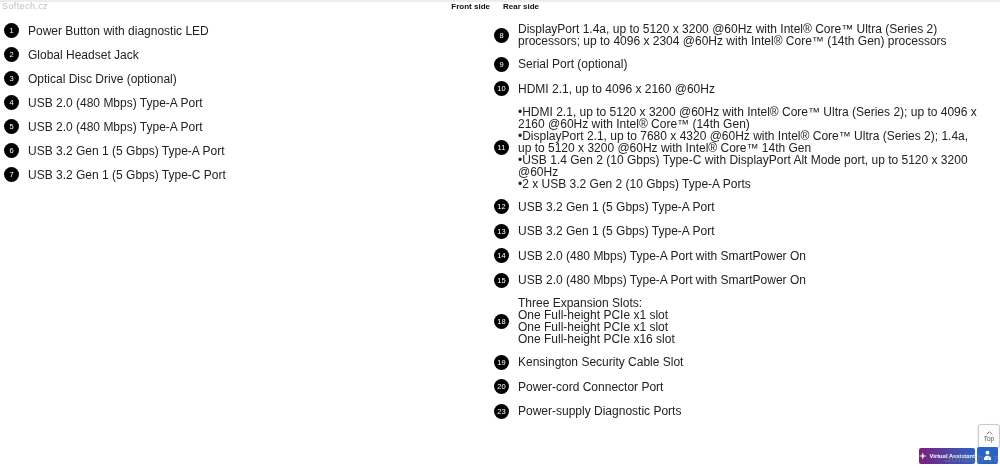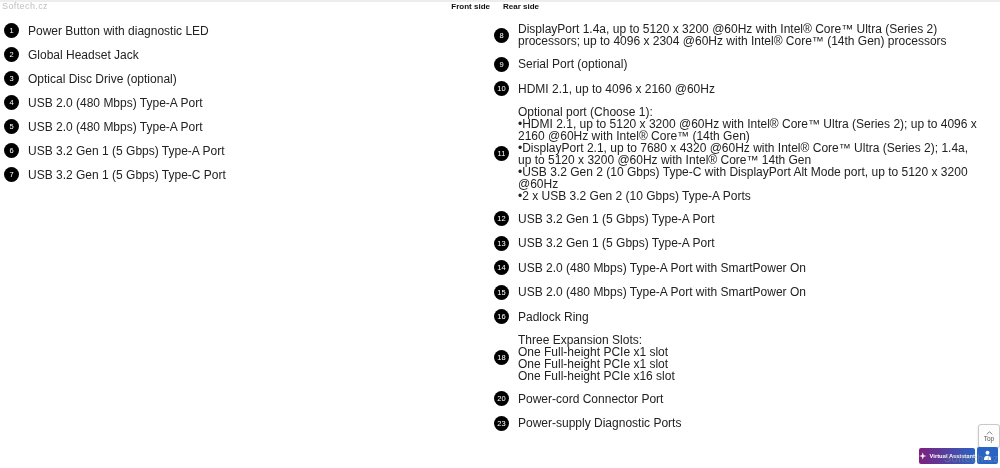--- a/index.html
+++ b/index.html
@@ -116,24 +116,23 @@
   </div>
         <div class="item">
     <span class="badge">10</span>
     <div class="txt">
             <div class="line">HDMI 2.1, up to 4096 x 2160 @60Hz</div>
           </div>
   </div>
         <div class="item">
     <span class="badge">11</span>
     <div class="txt">
-            <div class="line">Optional port (Choose 1):</div>
             <div class="line">•HDMI 2.1, up to 5120 x 3200 @60Hz with Intel® Core™ Ultra (Series 2); up to 4096 x 2160 @60Hz with Intel® Core™ (14th Gen)</div>
             <div class="line">•DisplayPort 2.1, up to 7680 x 4320 @60Hz with Intel® Core™ Ultra (Series 2); 1.4a, up to 5120 x 3200 @60Hz with Intel® Core™ 14th Gen</div>
-            <div class="line">•USB 3.2 Gen 2 (10 Gbps) Type-C with DisplayPort Alt Mode port, up to 5120 x 3200 @60Hz</div>
+            <div class="line">•USB 1.4 Gen 2 (10 Gbps) Type-C with DisplayPort Alt Mode port, up to 5120 x 3200 @60Hz</div>
             <div class="line">•2 x USB 3.2 Gen 2 (10 Gbps) Type-A Ports</div>
           </div>
   </div>
         <div class="item">
     <span class="badge">12</span>
     <div class="txt">
             <div class="line">USB 3.2 Gen 1 (5 Gbps) Type-A Port</div>
           </div>
   </div>
         <div class="item">
@@ -145,35 +144,35 @@
         <div class="item">
     <span class="badge">14</span>
     <div class="txt">
             <div class="line">USB 2.0 (480 Mbps) Type-A Port with SmartPower On</div>
           </div>
   </div>
         <div class="item">
     <span class="badge">15</span>
     <div class="txt">
             <div class="line">USB 2.0 (480 Mbps) Type-A Port with SmartPower On</div>
-          </div>
-  </div>
-        <div class="item">
-    <span class="badge">16</span>
-    <div class="txt">
-            <div class="line">Padlock Ring</div>
           </div>
   </div>
         <div class="item">
     <span class="badge">18</span>
     <div class="txt">
             <div class="line">Three Expansion Slots:</div>
             <div class="line">One Full-height PCIe x1 slot</div>
             <div class="line">One Full-height PCIe x1 slot</div>
             <div class="line">One Full-height PCIe x16 slot</div>
+          </div>
+  </div>
+        <div class="item">
+    <span class="badge">19</span>
+    <div class="txt">
+            <div class="line">Kensington Security Cable Slot</div>
           </div>
   </div>
         <div class="item">
     <span class="badge">20</span>
     <div class="txt">
             <div class="line">Power-cord Connector Port</div>
           </div>
   </div>
         <div class="item">
     <span class="badge">23</span>

